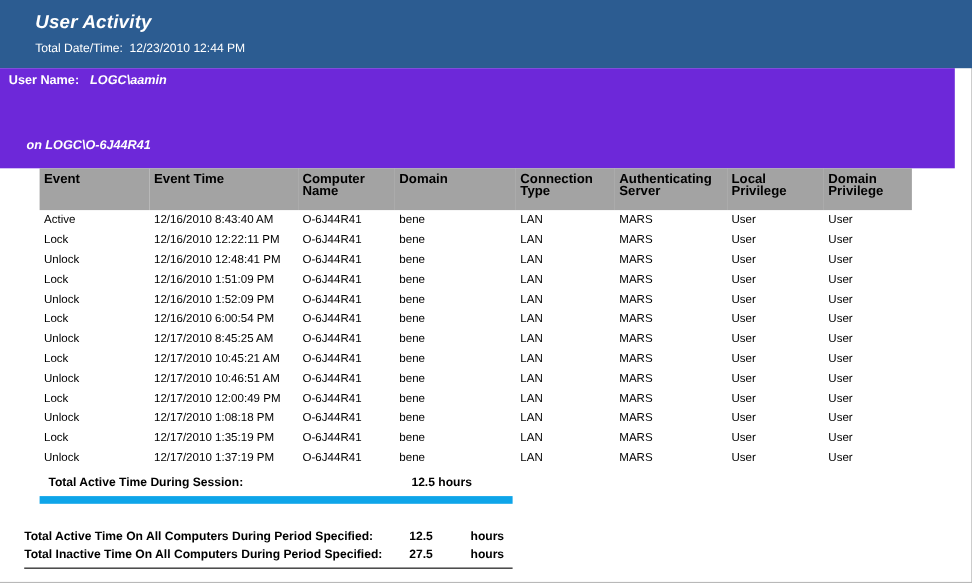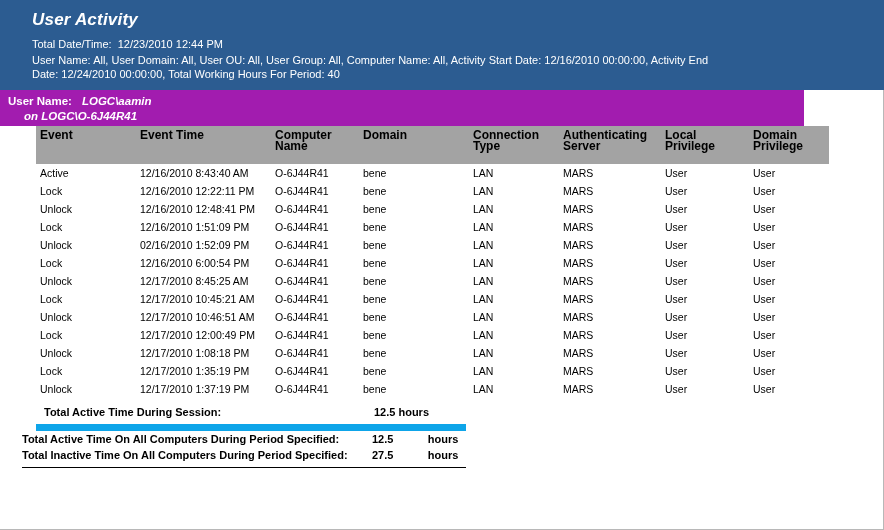--- a/index.html
+++ b/index.html
@@ -52,42 +52,43 @@
   }
   .meta-value {
     white-space: normal;
   }
   .meta-params-value {
     max-width: 700px;
     line-height: 14px;
   }
   
   .user-band {
-    background: #a21caf;
+    background: #6d28d9;
     color: #ffffff;
-    width: 804px;
-    padding: 4px 0 2px 0;
+    width: 868px;
+    padding: 4px 0 13px 0;
   }
   .user-band .line1 {
     padding-left: 8px;
     font-size: 11.5px;
     font-weight: bold;
     line-height: 15px;
   }
   .user-band .line1 .uname {
     font-style: italic;
     font-weight: bold;
     padding-left: 10px;
   }
   .user-band .line2 {
     padding-left: 24px;
     font-size: 11.5px;
     font-weight: bold;
     font-style: italic;
     line-height: 15px;
+    margin-top: 44px;
   }
   
   .table-wrap {
     padding: 0 0 0 0;
   }
   table.grid {
     border-collapse: collapse;
     margin-left: 36px;
     margin-top: 0px;
   }
@@ -130,21 +131,21 @@
     font-size: 11px;
     font-weight: bold;
     padding-bottom: 6px;
     border-bottom: 7px solid #0ea5e9;
   }
   .session-total .lbl { flex: 1; padding-left: 8px;}
   .session-total .val { width: 92px; text-align: left; }
 
   .grand-totals {
     margin-left: 22px;
-    margin-top: 0;
+    margin-top: 22px;
     width: 444px;
   }
   .grand-row {
     display: flex;
     font-size: 11px;
     font-weight: bold;
     padding: 2px 0;
   }
   .grand-row .lbl { flex: 1; }
   .grand-row .num { width: 42px; text-align: left; padding-right: 6px;}
@@ -161,21 +162,20 @@
 
 <div class="report">
 
   <div class="header-band">
     <div class="report-title">User Activity</div>
     <div class="meta-row">
       <div class="meta-label">Total Date/Time:</div>
       <div class="meta-value">12/23/2010 12:44 PM</div>
     </div>
     <div class="meta-row">
-      <div class="meta-value meta-params-value">User Name:  All, User Domain:  All, User OU:  All, User Group:  All, Computer Name:  All, Activity Start Date:  12/16/2010 00:00:00, Activity End Date:  12/24/2010 00:00:00, Total Working Hours For Period:  40</div>
     </div>
   </div>
 
   <div class="user-band">
     <div class="line1">
       <span>User Name:</span><span class="uname">LOGC\aamin</span>
     </div>
     <div class="line2">on LOGC\O-6J44R41</div>
   </div>
 
@@ -239,21 +239,21 @@
             <td>12/16/2010 1:51:09 PM</td>
             <td>O-6J44R41</td>
             <td>bene</td>
             <td>LAN</td>
             <td>MARS</td>
             <td>User</td>
             <td>User</td>
           </tr>
           <tr>
             <td>Unlock</td>
-            <td>02/16/2010 1:52:09 PM</td>
+            <td>12/16/2010 1:52:09 PM</td>
             <td>O-6J44R41</td>
             <td>bene</td>
             <td>LAN</td>
             <td>MARS</td>
             <td>User</td>
             <td>User</td>
           </tr>
           <tr>
             <td>Lock</td>
             <td>12/16/2010 6:00:54 PM</td>

